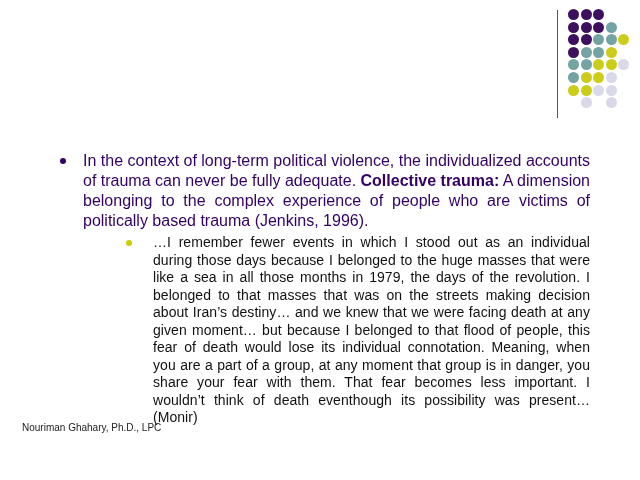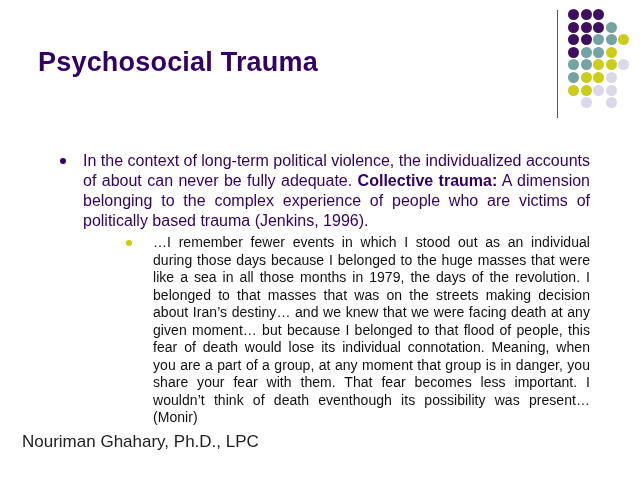--- a/index.html
+++ b/index.html
@@ -101,32 +101,31 @@
       left: -2px;
       top: 6px;
       width: 6px;
       height: 6px;
       border-radius: 50%;
       background: #cccc00;
     }
     .footer {
       position: absolute;
       left: 22px;
-      top: 432px;
-      font-size: 17px;
+      top: 422px;
+      font-size: 10px;
       color: #222222;
       white-space: nowrap;
     }
   </style>
 </head>
 <body>
 
 <div class="slide">
 
-  <h1 class="title">Psychosocial Trauma</h1>
 
   <div class="divider-line"></div>
 
   <div class="dot-grid" id="dot-grid">
       <span class="dot" style="left: 0px; top: 0px; background: rgb(61, 15, 94);"></span>
       <span class="dot" style="left: 12.6px; top: 0px; background: rgb(61, 15, 94);"></span>
       <span class="dot" style="left: 25.2px; top: 0px; background: rgb(61, 15, 94);"></span>
       <span class="dot" style="left: 0px; top: 12.6px; background: rgb(61, 15, 94);"></span>
       <span class="dot" style="left: 12.6px; top: 12.6px; background: rgb(61, 15, 94);"></span>
       <span class="dot" style="left: 25.2px; top: 12.6px; background: rgb(61, 15, 94);"></span>
@@ -153,21 +152,21 @@
       <span class="dot" style="left: 12.6px; top: 75.6px; background: rgb(204, 204, 26);"></span>
       <span class="dot" style="left: 25.2px; top: 75.6px; background: rgb(217, 217, 234);"></span>
       <span class="dot" style="left: 37.8px; top: 75.6px; background: rgb(217, 217, 234);"></span>
       <span class="dot" style="left: 12.6px; top: 88.2px; background: rgb(217, 217, 234);"></span>
       <span class="dot" style="left: 37.8px; top: 88.2px; background: rgb(217, 217, 234);"></span>
     </div>
 
   <ul class="body-list">
     <li class="l1">
       <span class="bullet"></span>
-      <span>In the context of long-term political violence, the individualized accounts of about can never be fully adequate. </span><strong>Collective trauma:</strong><span> A dimension belonging to the complex experience of people who are victims of politically based trauma (Jenkins, 1996).</span>
+      <span>In the context of long-term political violence, the individualized accounts of trauma can never be fully adequate. </span><strong>Collective trauma:</strong><span> A dimension belonging to the complex experience of people who are victims of politically based trauma (Jenkins, 1996).</span>
       <ul class="sublist">
         <li class="l2">
           <span class="bullet"></span>
           <span>…I remember fewer events in which I stood out as an individual during those days because I belonged to the huge masses that were like a sea in all those months in 1979, the days of the revolution. I belonged to that masses that was on the streets making decision about Iran’s destiny… and we knew that we were facing death at any given moment… but because I belonged to that flood of people, this fear of death would lose its individual connotation. Meaning, when you are a part of a group, at any moment that group is in danger, you share your fear with them. That fear becomes less important. I wouldn’t think of death eventhough its possibility was present… (Monir)</span>
         </li>
       </ul>
     </li>
   </ul>
 
   <div class="footer">Nouriman Ghahary, Ph.D., LPC</div>

